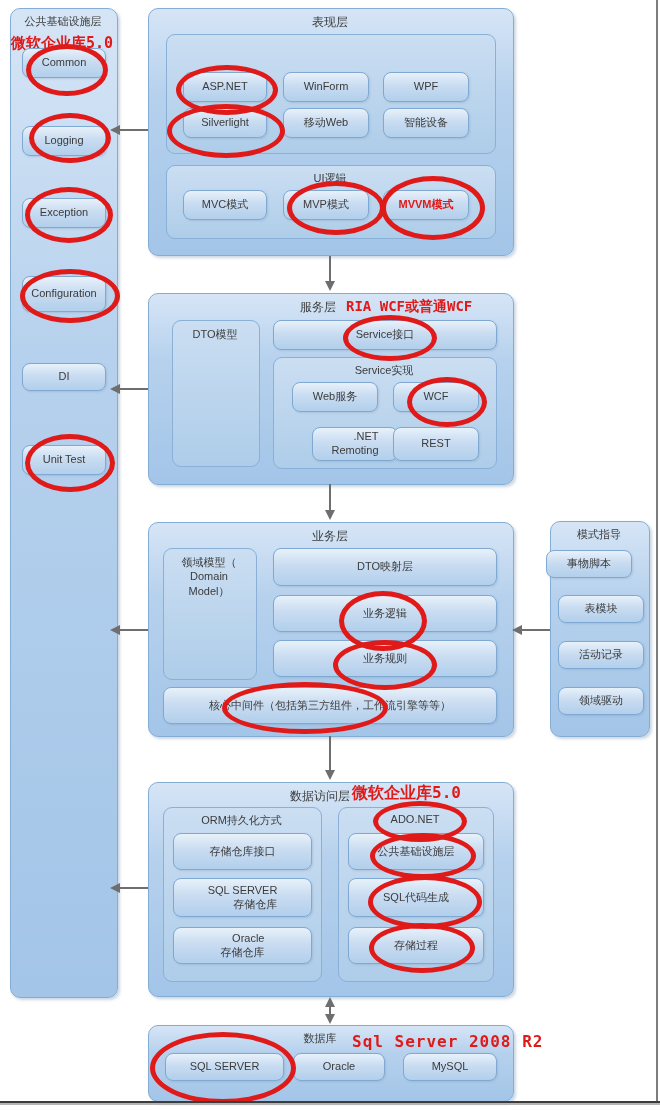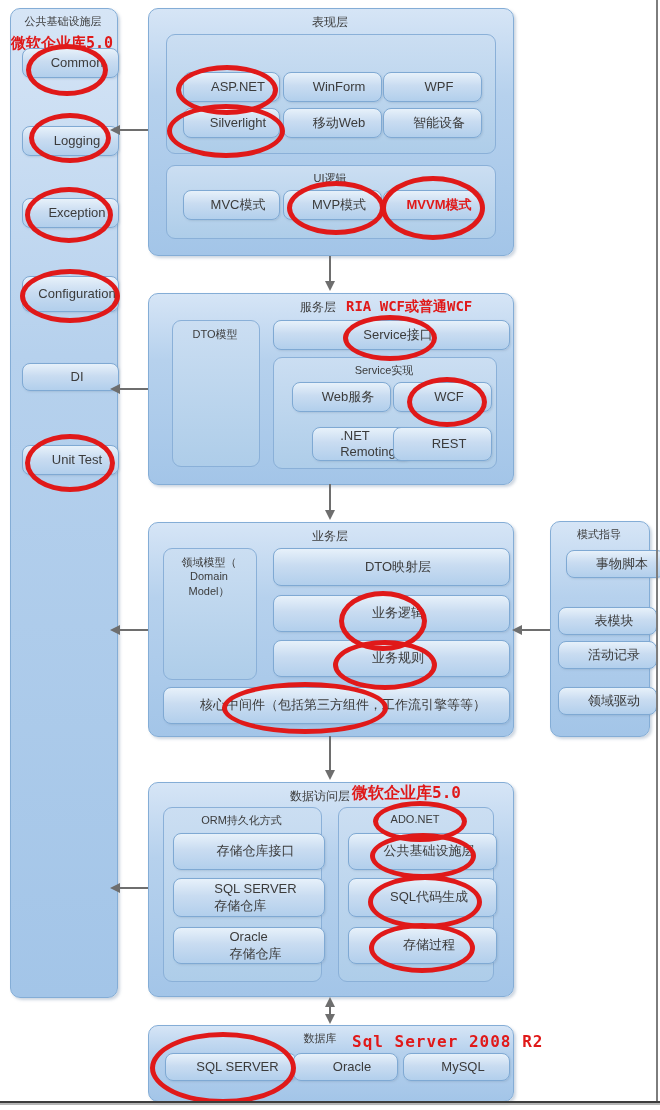--- a/index.html
+++ b/index.html
@@ -4,22 +4,22 @@
 <style>
   html,body{margin:0;padding:0;background:#ffffff;}
   #canvas{position:relative;width:660px;height:1110px;background:#ffffff;overflow:hidden;
           font-family:"Liberation Sans","DejaVu Sans",sans-serif;color:#3b3b3b;}
   .layer{position:absolute;background:linear-gradient(180deg,#d6e5f6 0%,#b6d1ed 35%,#a3c5e8 100%);
          border:1px solid #84add6;border-radius:10px;box-shadow:2px 2px 3px rgba(110,135,165,.35);}
   .panel{position:absolute;background:linear-gradient(180deg,#cbdef2 0%,#aecde9 100%);
          border:1px solid #8ab0d8;border-radius:9px;}
   .btn{position:absolute;background:linear-gradient(180deg,#e7f1fa 0%,#c9dcf1 45%,#b2cfec 100%);
        border:1px solid #7fa9d3;border-radius:8px;display:flex;align-items:center;justify-content:center;
-       text-align:left;font-size:13px;color:#3b3b3b;white-space:pre-line;line-height:1.25;
-       box-shadow:1px 1px 2px rgba(110,135,165,.25);padding-left:13px;}
+       text-align:right;font-size:11px;color:#3b3b3b;white-space:pre-line;line-height:1.25;
+       box-shadow:1px 1px 2px rgba(110,135,165,.25);}
   .ltitle{position:absolute;text-align:center;font-size:12px;color:#3b3b3b;}
   .ptitle{position:absolute;text-align:center;font-size:11px;color:#3b3b3b;}
   .plabel{position:absolute;text-align:center;font-size:11px;color:#3b3b3b;white-space:pre-line;line-height:1.3;}
   .rednote{position:absolute;color:#e01919;font-weight:bold;font-size:15px;white-space:pre-line;line-height:1.3;
            font-family:"DejaVu Sans Mono","DejaVu Sans",monospace;}
   .ellipse{position:absolute;border:5px solid #e01919;border-radius:50%;pointer-events:none;}
   .hline{position:absolute;height:2px;background:#6e6e6e;}
   .vline{position:absolute;width:2px;background:#6e6e6e;}
   .head-left{position:absolute;width:0;height:0;border-top:5px solid transparent;border-bottom:5px solid transparent;border-right:10px solid #6e6e6e;}
   .head-down{position:absolute;width:0;height:0;border-left:5px solid transparent;border-right:5px solid transparent;border-top:10px solid #6e6e6e;}
@@ -81,22 +81,22 @@
   <div class="plabel" style="left:163px;top:555px;width:92px;">领域模型（
 Domain
 Model）</div>
   <div class="btn" style="left:273px;top:548px;width:222px;height:36px;">DTO映射层</div>
   <div class="btn" style="left:273px;top:595px;width:222px;height:35px;">业务逻辑</div>
   <div class="btn" style="left:273px;top:640px;width:222px;height:35px;">业务规则</div>
   <div class="btn" style="left:163px;top:687px;width:332px;height:35px;">核心中间件（包括第三方组件，工作流引擎等等）</div>
 
   <div class="layer" style="left:550px;top:521px;width:98px;height:214px;"></div>
   <div class="ltitle" style="left:550px;top:527px;width:98px;font-size:11px;">模式指导</div>
-  <div class="btn" style="left:566px;top:550px;width:84px;height:26px;">事物脚本</div>
-  <div class="btn" style="left:558px;top:595px;width:84px;height:26px;margin-top:12px;">表模块</div>
+  <div class="btn" style="left:546px;top:550px;width:84px;height:26px;">事物脚本</div>
+  <div class="btn" style="left:558px;top:595px;width:84px;height:26px;">表模块</div>
   <div class="btn" style="left:558px;top:641px;width:84px;height:26px;">活动记录</div>
   <div class="btn" style="left:558px;top:687px;width:84px;height:26px;">领域驱动</div>
 
   <div class="layer" style="left:148px;top:782px;width:364px;height:213px;"></div>
   <div class="ltitle" style="left:148px;top:788px;width:344px;">数据访问层</div>
   <div class="rednote" style="left:352px;top:783px;font-size:16px;">微软企业库5.0</div>
   <div class="panel" style="left:163px;top:807px;width:157px;height:173px;"></div>
   <div class="ptitle" style="left:163px;top:813px;width:157px;">ORM持久化方式</div>
   <div class="btn" style="left:173px;top:833px;width:137px;height:35px;">存储仓库接口</div>
   <div class="btn" style="left:173px;top:878px;width:137px;height:37px;">SQL SERVER

